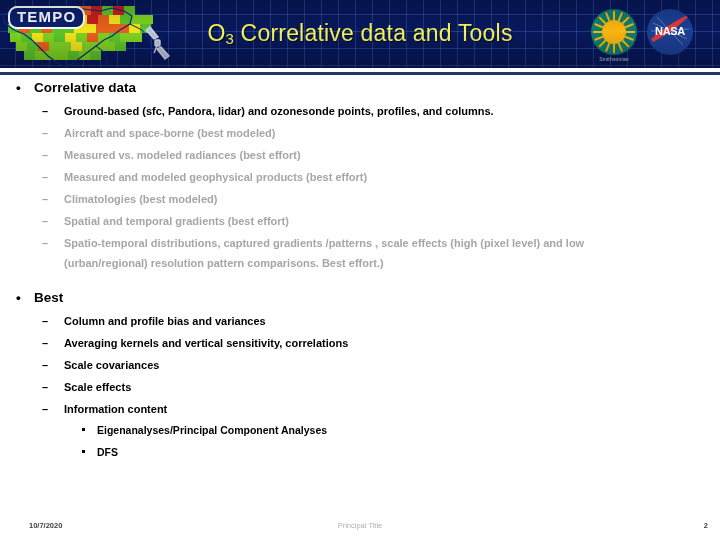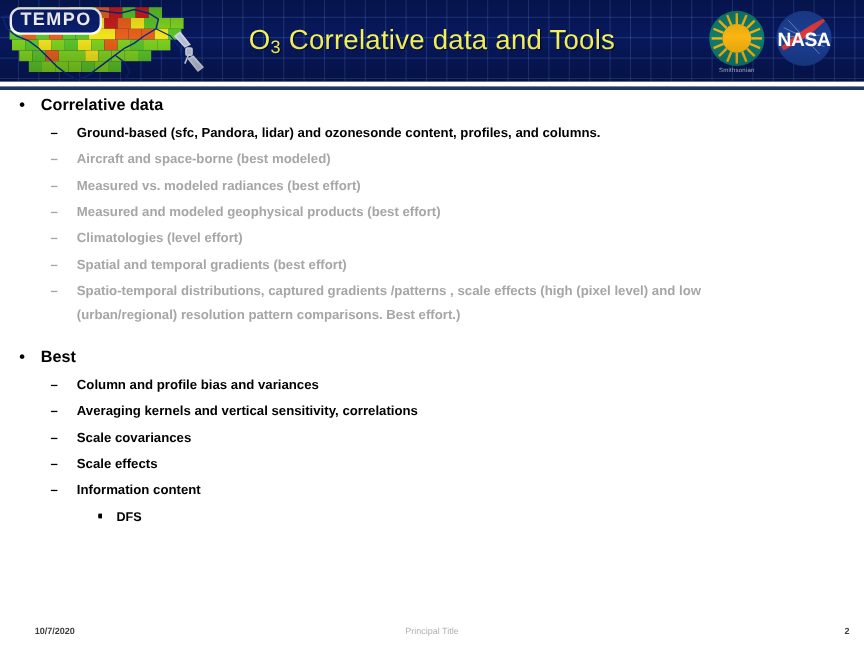--- a/index.html
+++ b/index.html
@@ -148,21 +148,21 @@
     border-radius: 50%;
     background: #1b3f94;
     overflow: hidden;
   }
   .nasa-text {
     position: absolute;
     left: 0; top: 16px;
     width: 46px;
     text-align: center;
     color: #ffffff;
-    font-size: 16px;
+    font-size: 11px;
     font-weight: bold;
     letter-spacing: -0.3px;
     font-family: "Liberation Sans", sans-serif;
     z-index: 3;
   }
 
   
   .rule {
     position: absolute;
     left: 0; top: 72px;
@@ -385,37 +385,37 @@
 
   <div class="banner-vign"></div>
 </div>
 
 <div class="rule"></div>
 
 <div class="content" id="content">
     <div class="lvl1"><span class="mk">•</span><span class="txt">Correlative data</span></div>
     <div class="lvl2 strong">
       <span class="mk">–</span>
-      <span class="txt">Ground-based (sfc, Pandora, lidar) and ozonesonde content, profiles, and columns.</span>
+      <span class="txt">Ground-based (sfc, Pandora, lidar) and ozonesonde points, profiles, and columns.</span>
     </div>
     <div class="lvl2 dim">
       <span class="mk">–</span>
       <span class="txt">Aircraft and space-borne (best modeled)</span>
     </div>
     <div class="lvl2 dim">
       <span class="mk">–</span>
       <span class="txt">Measured vs. modeled radiances (best effort)</span>
     </div>
     <div class="lvl2 dim">
       <span class="mk">–</span>
       <span class="txt">Measured and modeled geophysical products (best effort)</span>
     </div>
     <div class="lvl2 dim">
       <span class="mk">–</span>
-      <span class="txt">Climatologies (level effort)</span>
+      <span class="txt">Climatologies (best modeled)</span>
     </div>
     <div class="lvl2 dim">
       <span class="mk">–</span>
       <span class="txt">Spatial and temporal gradients (best effort)</span>
     </div>
     <div class="lvl2 dim">
       <span class="mk">–</span>
       <span class="txt">Spatio-temporal distributions, captured gradients /patterns , scale effects (high (pixel level) and low (urban/regional) resolution pattern comparisons. Best effort.)</span>
     </div>
     <div class="gap-tools"></div>
@@ -433,21 +433,21 @@
       <span class="txt">Scale covariances</span>
     </div>
     <div class="lvl2 strong">
       <span class="mk">–</span>
       <span class="txt">Scale effects</span>
     </div>
     <div class="lvl2 strong">
       <span class="mk">–</span>
       <span class="txt">Information content</span>
     </div>
-    <div class="lvl3"><span class="mk"></span></div>
+    <div class="lvl3"><span class="mk"></span><span class="txt">Eigenanalyses/Principal Component Analyses</span></div>
     <div class="lvl3"><span class="mk"></span><span class="txt">DFS</span></div>
   </div>
 
 <div class="footer">
   <div class="f-date">10/7/2020</div>
   <div class="f-title">Principal Title</div>
   <div class="f-page">2</div>
 </div>
 
 </body></html>

